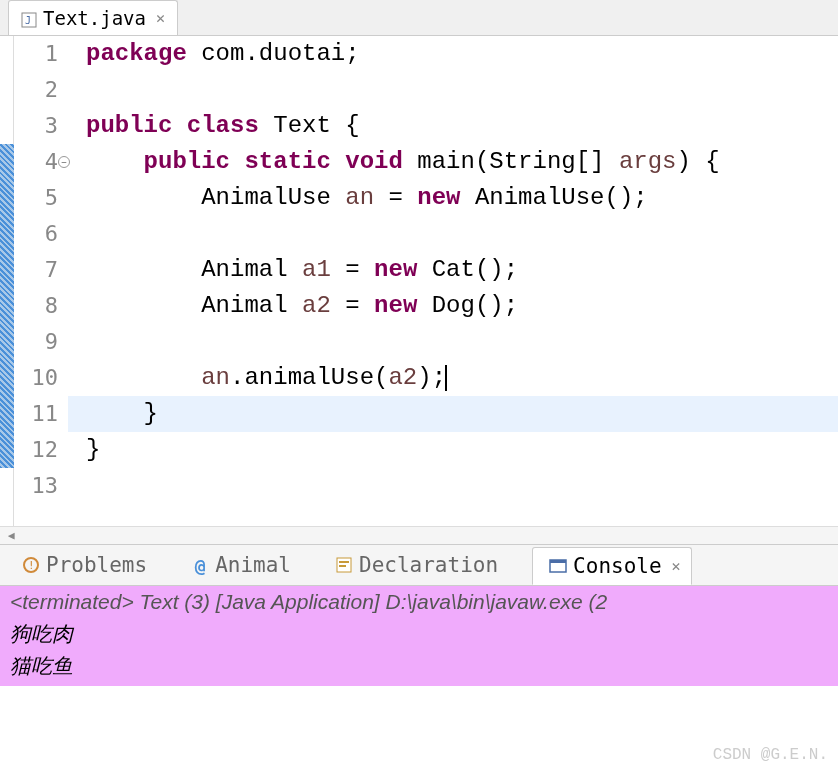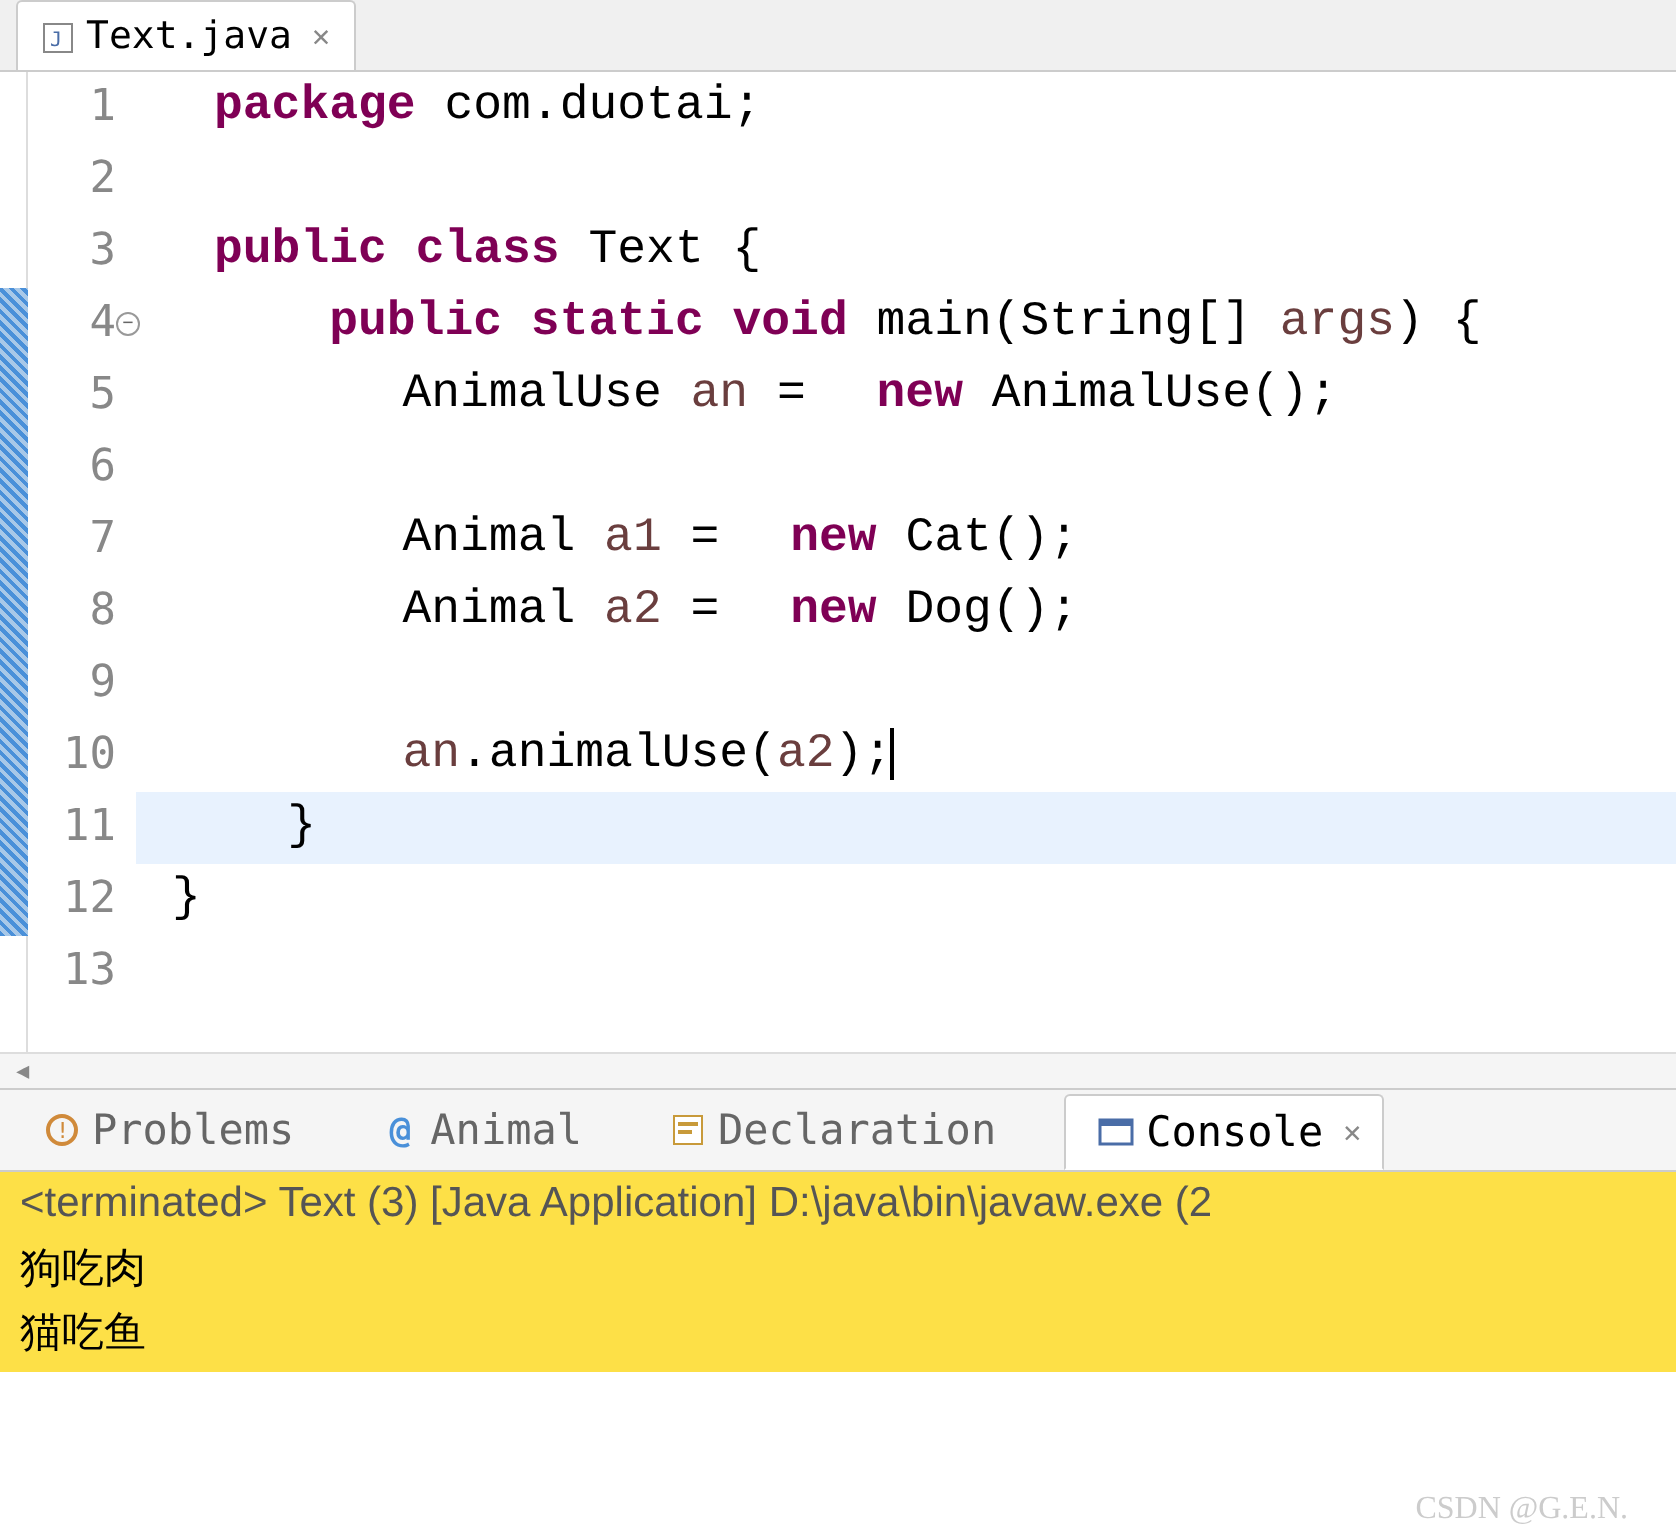--- a/index.html
+++ b/index.html
@@ -99,21 +99,21 @@
     }
     .current-line {
       background: #e8f2fe;
       position: absolute;
       left: 0;
       right: 0;
       height: 36px;
       z-index: 0;
     }
     .code-line span { position: relative; z-index: 1; }
-    .kw { color: #7f0055; font-weight: bold; margin-left: 21px; }
+    .kw { color: #7f0055; font-weight: bold; }
     .var { color: #6a3e3e; text-align: right; }
     .plain { color: #000; }
     .cursor {
       display: inline-block;
       width: 2px;
       height: 26px;
       background: #000;
       vertical-align: middle;
       margin-left: -1px;
     }
@@ -159,41 +159,42 @@
     .tab-icon {
       width: 18px;
       height: 18px;
       display: inline-flex;
       align-items: center;
       justify-content: center;
     }
     .console-area {
       padding: 4px 10px;
       font-size: 21px;
-      background: #fde047;
+      background: #f0abfc;
+      font-style: italic;
     }
     .console-status {
       color: #555;
       font-family: "Microsoft YaHei", sans-serif;
       margin-bottom: 4px;
       white-space: nowrap;
       overflow: hidden;
     }
     .console-out {
       font-family: "Microsoft YaHei", monospace;
       color: #000;
       line-height: 32px;
     }
     .watermark {
       position: absolute;
       bottom: 6px;
-      right: 24px;
+      right: 10px;
       color: #ccc;
       font-size: 16px;
-      font-family: Liberation Serif, serif;
+      font-family: Liberation Mono, monospace;
     }
   </style>
 </head>
 <body>
 
 <div class="tab-bar">
   <div class="file-tab">
     <span class="java-icon">
       <svg viewBox="0 0 16 16">
           <rect x="1" y="1" width="14" height="14" fill="#fff" stroke="#888"></rect>

